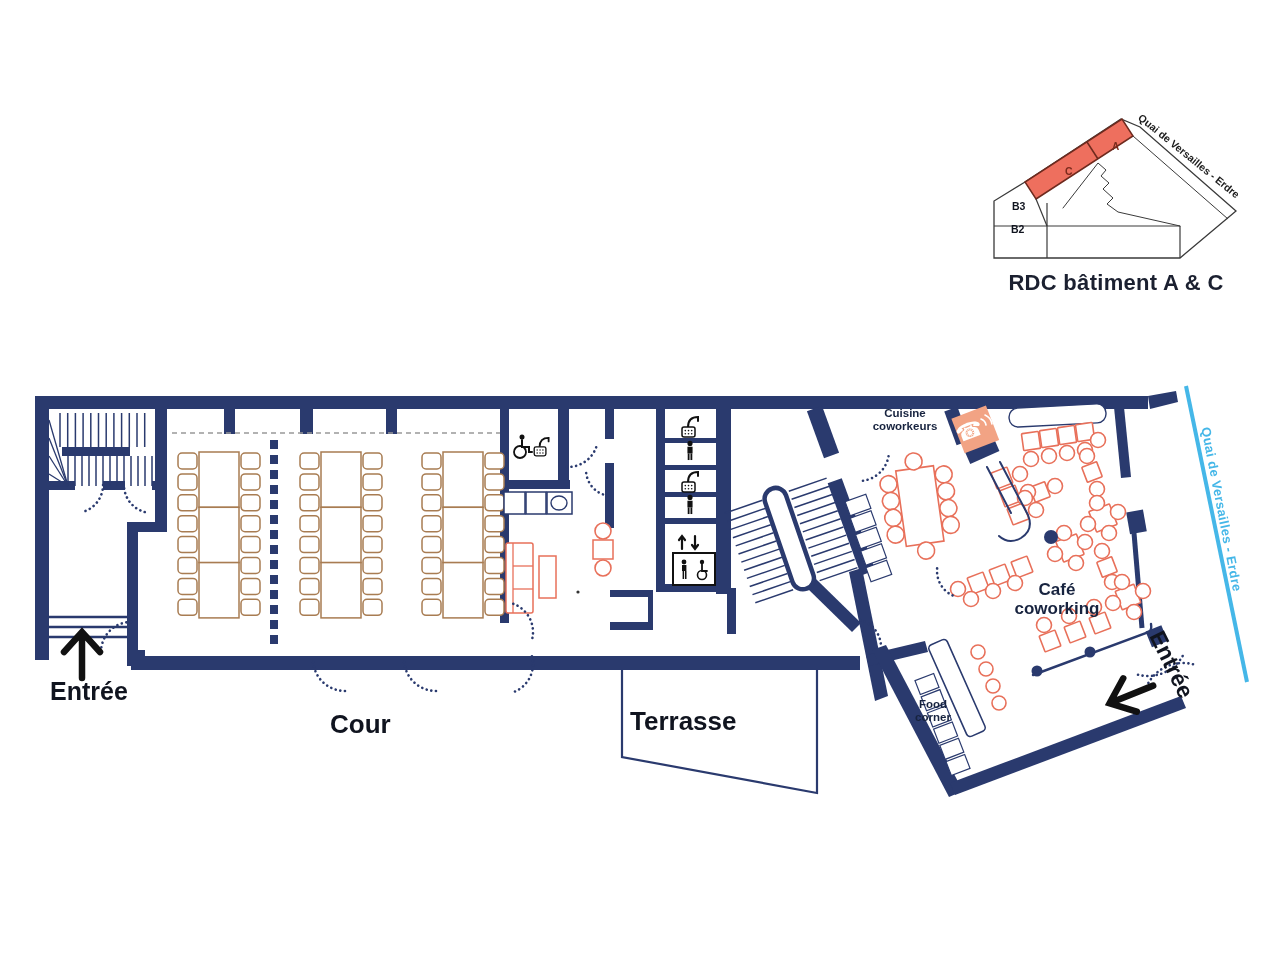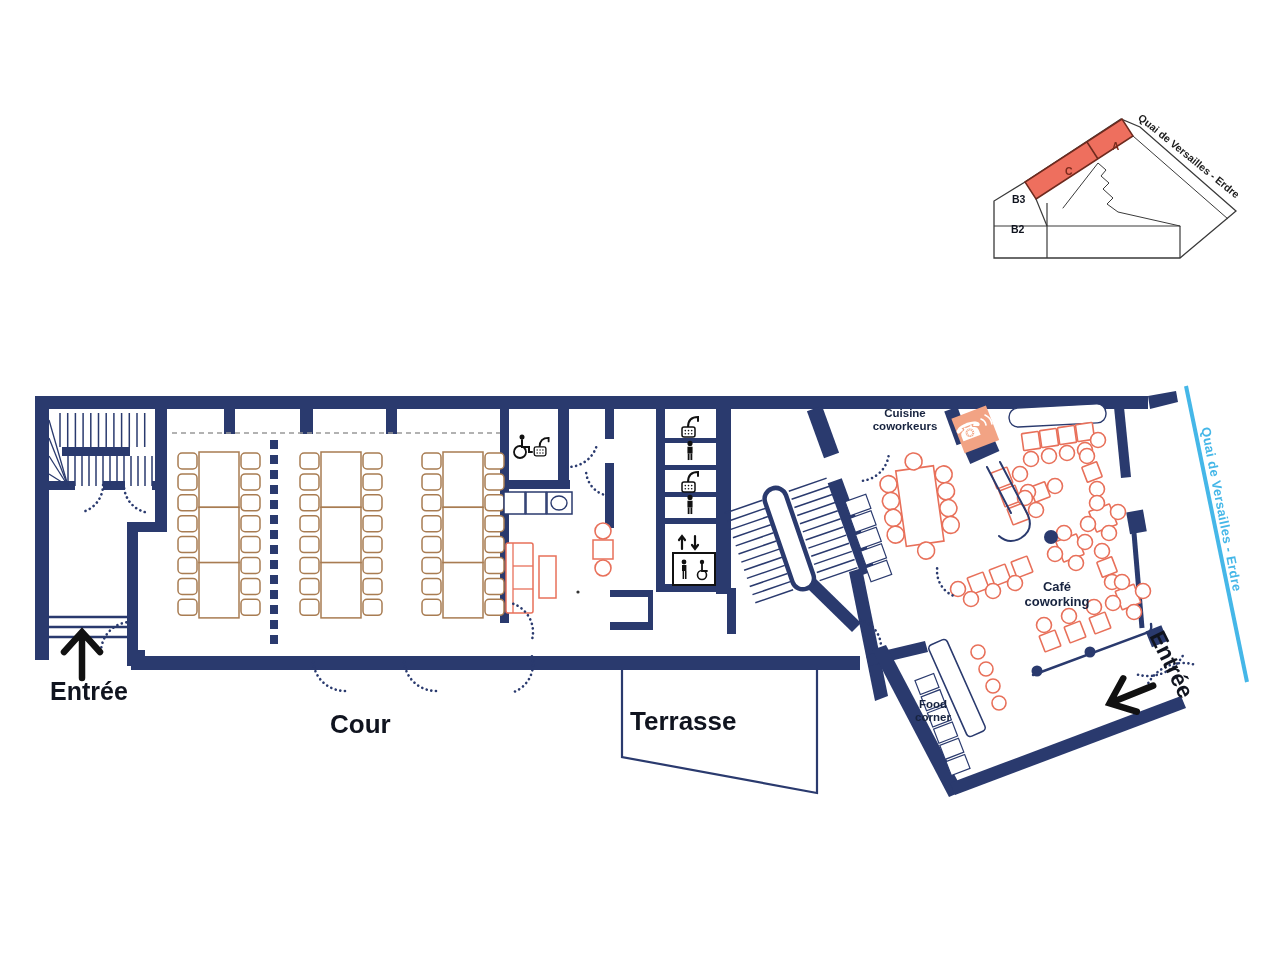--- a/index.html
+++ b/index.html
@@ -396,29 +396,30 @@
 
   <div class="lbl" style="left:50px;top:677px;font-size:25px;">Entrée</div>
   <div class="lbl" style="left:330px;top:710px;font-size:26px;">Cour</div>
   <div class="lbl" style="left:630px;top:707px;font-size:26px;">Terrasse</div>
   <div class="lbl" style="left:1167px;top:627px;font-size:23px;transform:rotate(64deg);transform-origin:0 0;">Entrée</div>
 
   <div class="lbl center" style="left:845px;top:407px;width:120px;font-size:11.5px;color:#17233f;">
     <span>Cuisine</span>
     <span>coworkeurs</span>
   </div>
-  <div class="lbl center" style="left:1007px;top:580px;width:100px;font-size:13px;color:#17233f;">
+  <div class="lbl center" style="left:1007px;top:580px;width:100px;font-size:17px;color:#17233f;">
     <span>Café</span>
     <span>coworking</span>
   </div>
   <div class="lbl center" style="left:899px;top:650px;width:68px;font-size:11.5px;color:#17233f;margin-top:48px;">
     <span>Food</span>
     <span>corner</span>
   </div>
 
   <div class="lbl" style="left:1212px;top:426px;font-size:13px;color:#45B7E8;letter-spacing:.4px;transform:rotate(79deg);transform-origin:0 0;">Quai de Versailles - Erdre</div>
 
   <div class="lbl" style="left:1143px;top:112px;font-size:10.5px;color:#1c1c1c;transform:rotate(39deg);transform-origin:0 0;">Quai de Versailles - Erdre</div>
-  <div class="lbl" style="left:1012px;top:194px;font-size:10.5px;">B3</div>
+  <div class="lbl center" style="left:992px;top:271px;width:248px;font-size:22px;color:#1b2030;letter-spacing:.3px;">RDC bâtiment A &amp; C</div>
+  <div class="lbl" style="left:1012px;top:201px;font-size:10.5px;">B3</div>
   <div class="lbl" style="left:1011px;top:224px;font-size:10.5px;">B2</div>
   <div class="lbl" style="left:1065px;top:166px;font-size:10.5px;color:#7C2B1D;">C</div>
   <div class="lbl" style="left:1112px;top:141px;font-size:10px;color:#7C2B1D;">A</div>
 </div>
 
 </body></html>

